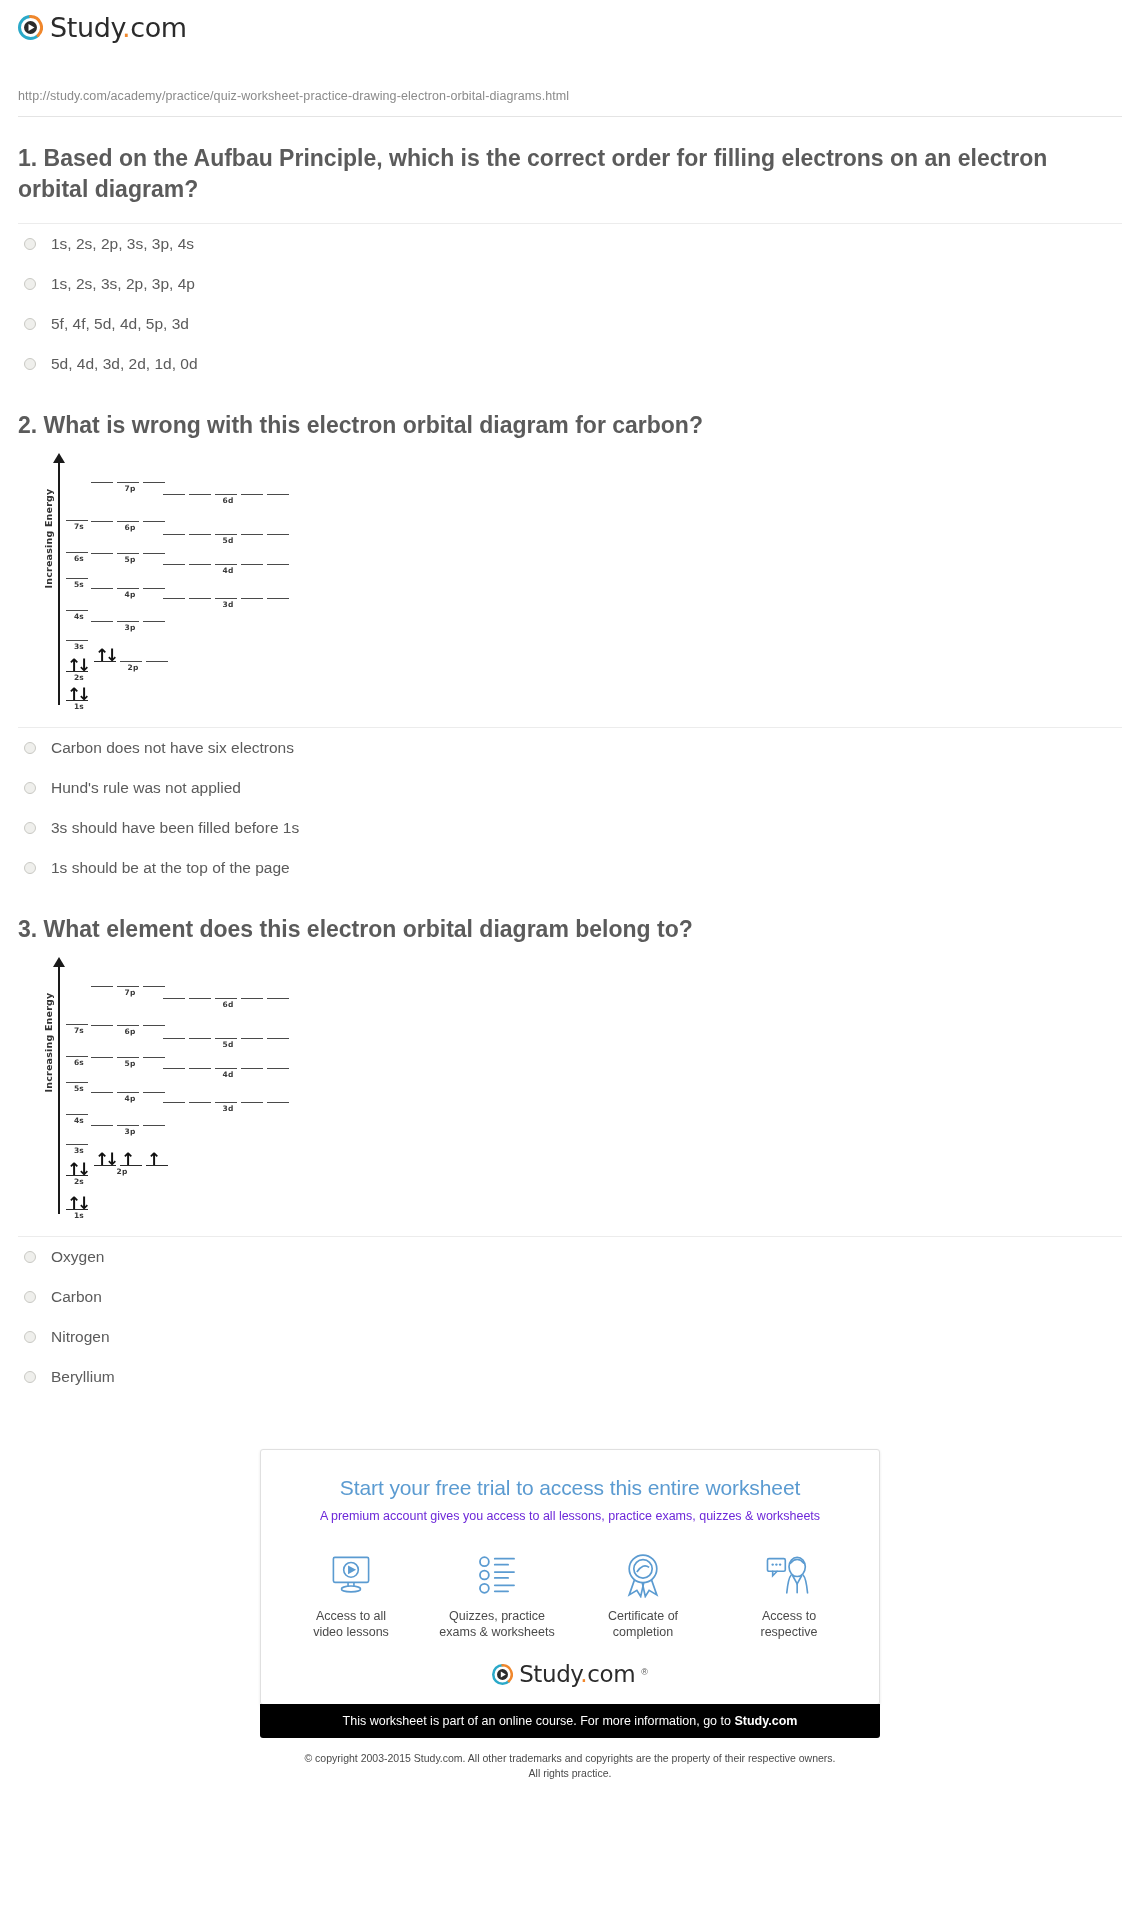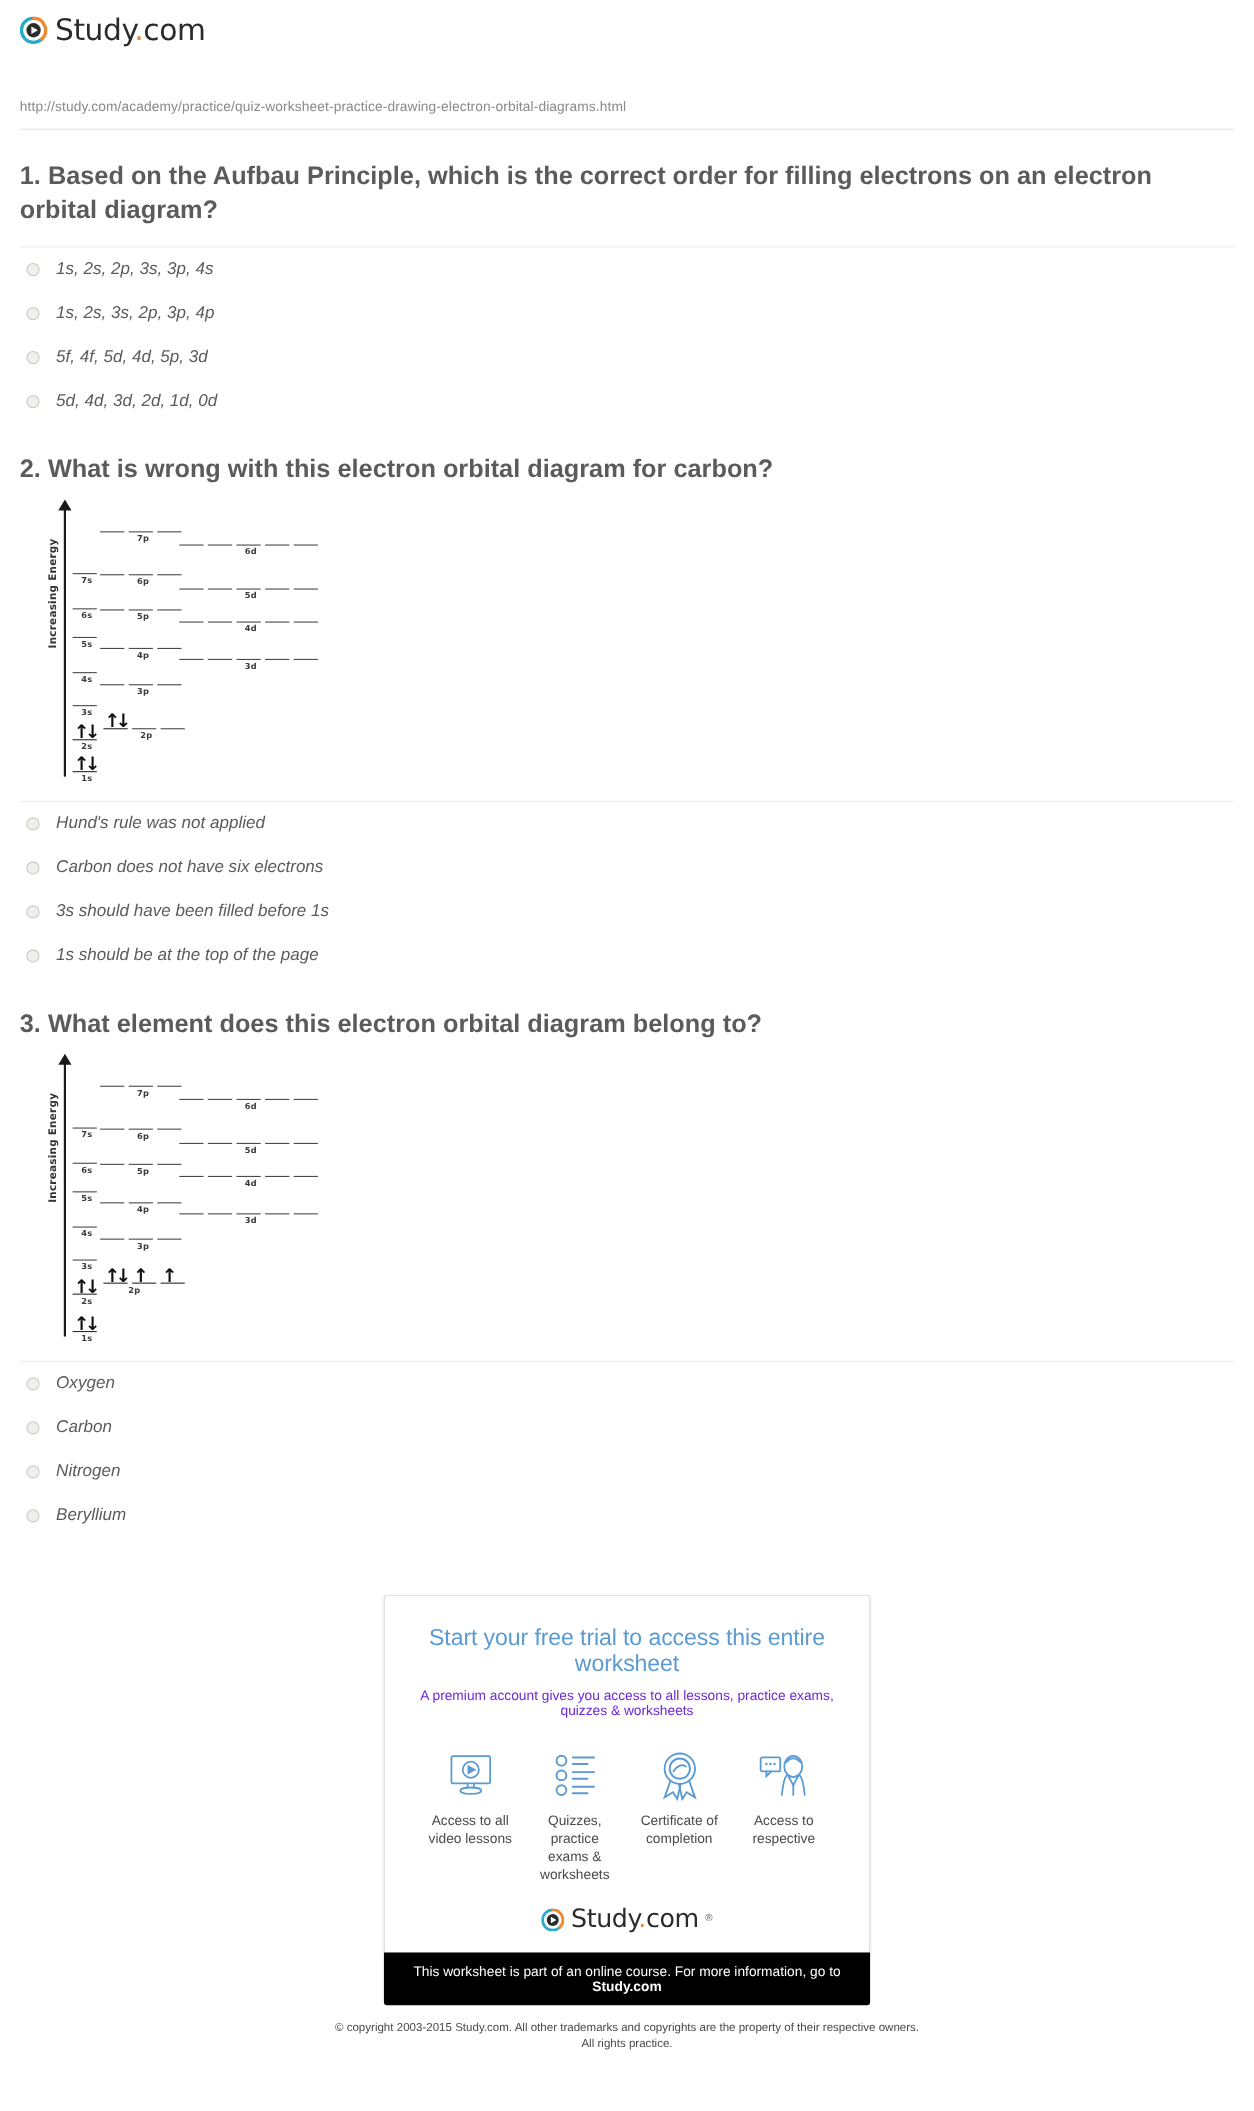--- a/index.html
+++ b/index.html
@@ -77,21 +77,21 @@
     color: #5b5b5b;
     margin: 26px 0 0 0;
     line-height: 1.35;
     font-weight: 700;
   }
   .q-rule {
     border: 0;
     border-top: 1px solid #ececec;
     margin: 18px 0 0 0;
   }
-  .options { margin: 0; padding: 0; list-style: none; font-style: italic; }
+  .options { margin: 0; padding: 0; list-style: none; }
   .option-row {
     display: flex;
     align-items: center;
     height: 40px;
     gap: 15px;
     padding-left: 6px;
   }
   .radio {
     width: 12px;
     height: 12px;
@@ -185,21 +185,21 @@
     font-family: "DejaVu Sans", sans-serif;
     color: #111;
   }
   .arrow.up   { left: 1px; }
   .arrow.down { left: 11px; }
   .slot.filled::after { background: #2a2a2a; }
 
   
   .promo-wrap {
     margin: 52px auto 0 auto;
-    width: 442px;
+    width: 620px;
   }
   .promo-card {
     background: #ffffff;
     border: 1px solid #e0e0e0;
     border-radius: 3px;
     box-shadow: 0 1px 3px rgba(0,0,0,0.09);
     padding: 26px 20px 18px 20px;
     text-align: center;
     box-sizing: border-box;
   }
@@ -406,25 +406,25 @@
       <div class="orb s-orb" style="left:40px; top:232px;">
         <span class="slot filled"><span class="arrow up">↑</span><span class="arrow down">↓</span></span>
         <span class="orb-label">1s</span>
       </div>
     </div>
 
     <hr class="q-rule" style="margin-top:22px">
     <ul class="options">
       <li class="option-row">
         <span class="radio"></span>
+        <span class="option-label">Carbon does not have six electrons</span>
+      </li>
+      <li class="option-row">
+        <span class="radio"></span>
         <span class="option-label">Hund's rule was not applied</span>
-      </li>
-      <li class="option-row">
-        <span class="radio"></span>
-        <span class="option-label">Carbon does not have six electrons</span>
       </li>
       <li class="option-row">
         <span class="radio"></span>
         <span class="option-label">3s should have been filled before 1s</span>
       </li>
       <li class="option-row">
         <span class="radio"></span>
         <span class="option-label">1s should be at the top of the page</span>
       </li>
     </ul>

